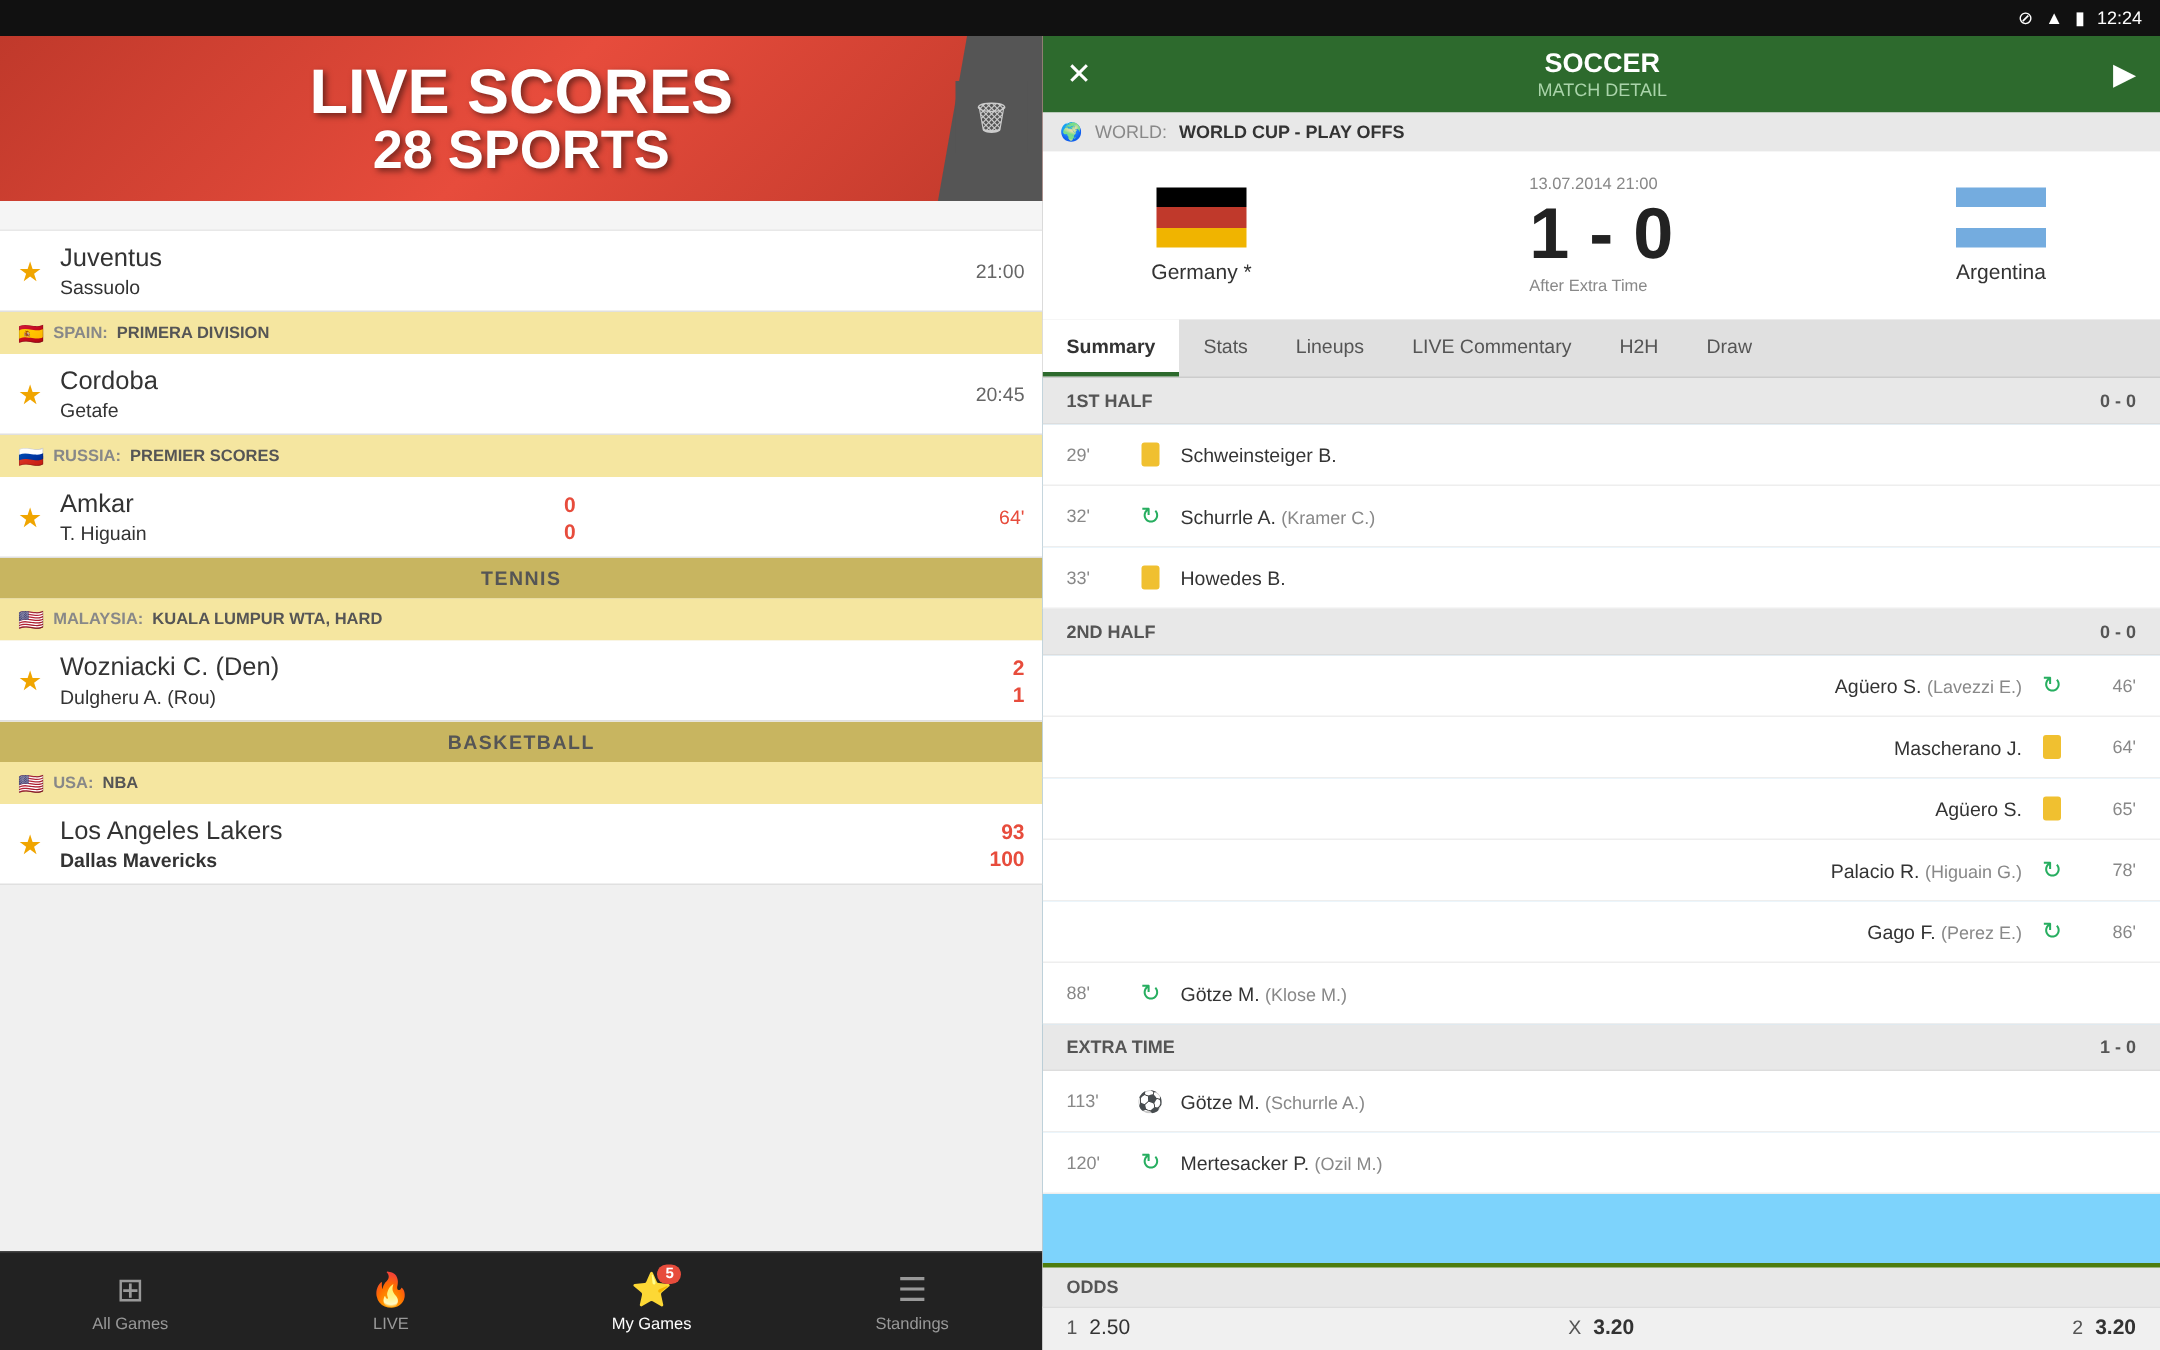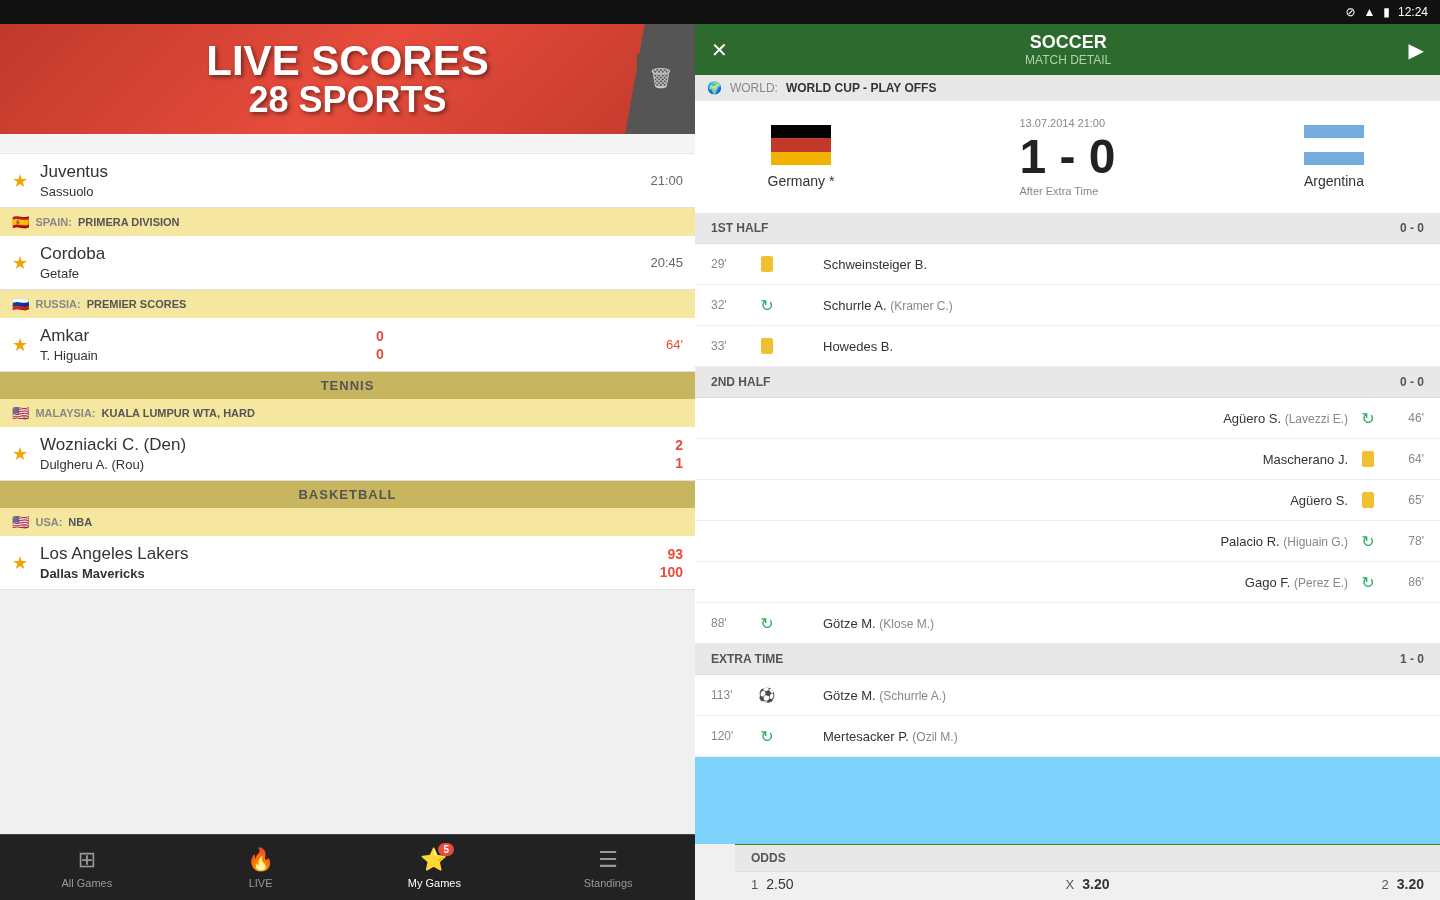--- a/index.html
+++ b/index.html
@@ -271,21 +271,21 @@
       align-items: center;
       border-bottom: 1px solid #eee;
       background: #fff;
       font-size: 13px;
     }
     .event-minute { width: 36px; color: #888; font-size: 12px; }
     .event-icon { width: 24px; height: 24px; display: flex; align-items: center; justify-content: center; margin: 0 8px; }
     .yellow-card { width: 12px; height: 16px; background: #f0c030; border-radius: 2px; display: inline-block; }
     .sub-icon { color: #27ae60; font-size: 16px; }
     .goal-icon { color: #333; font-size: 14px; }
-    .event-text { flex: 1; color: #333; margin-left: 36px; }
+    .event-text { flex: 1; color: #333; }
     .event-text .sub-text { color: #888; font-size: 12px; }
 
     
     .event-row.away {
       flex-direction: row-reverse;
       text-align: right;
     }
     .event-row.away .event-minute { text-align: right; }
     .event-row.away .event-text { text-align: right; }
 
@@ -492,20 +492,28 @@
       <div class="team-side">
         <div class="argentina-flag">
           <div class="stripe-blue"></div>
           <div class="stripe-white"></div>
           <div class="stripe-blue"></div>
         </div>
         <span class="team-name-display">Argentina</span>
       </div>
     </div>
 
+    <div class="tabs-bar">
+      <div class="tab-item active">Summary</div>
+      <div class="tab-item">Stats</div>
+      <div class="tab-item">Lineups</div>
+      <div class="tab-item">LIVE Commentary</div>
+      <div class="tab-item">H2H</div>
+      <div class="tab-item">Draw</div>
+    </div>
 
     <div class="events-area scrollbar-thin">
 
       <div class="period-header">
         <span>1ST HALF</span>
         <span>0 - 0</span>
       </div>
 
       <div class="event-row">
         <span class="event-minute">29'</span>
@@ -586,21 +594,21 @@
       </div>
 
       <div class="event-row">
         <span class="event-minute">120'</span>
         <span class="event-icon sub-icon">↻</span>
         <span class="event-text">Mertesacker P. <span class="sub-text">(Ozil M.)</span></span>
       </div>
 
     </div>
 
-    <div style="background:#e8e8e8; border-top: 1px solid #4d7c0f; margin-left: 40px;">
+    <div style="background:#e8e8e8; border-top: 3px solid #4d7c0f;">
       <div style="padding: 6px 16px; font-size:12px; font-weight:bold; color:#555;">ODDS</div>
       <div style="display:flex; padding: 4px 16px 8px; gap:0; background:#f0f0f0; border-top:1px solid #ddd;">
         <div style="flex:1; display:flex; align-items:center; gap:8px;">
           <span style="font-size:13px; color:#555;">1</span>
           <span style="font-size:14px; font-weight:normal; color:#333;">2.50</span>
         </div>
         <div style="flex:1; display:flex; align-items:center; gap:8px; justify-content:center;">
           <span style="font-size:13px; color:#555;">X</span>
           <span style="font-size:14px; font-weight:bold; color:#333;">3.20</span>
         </div>

